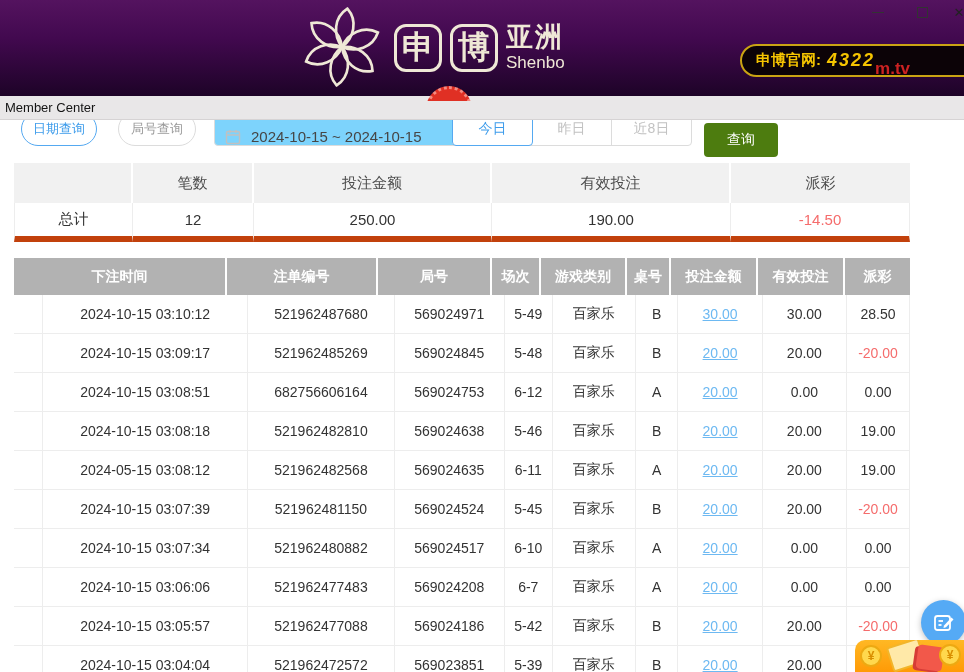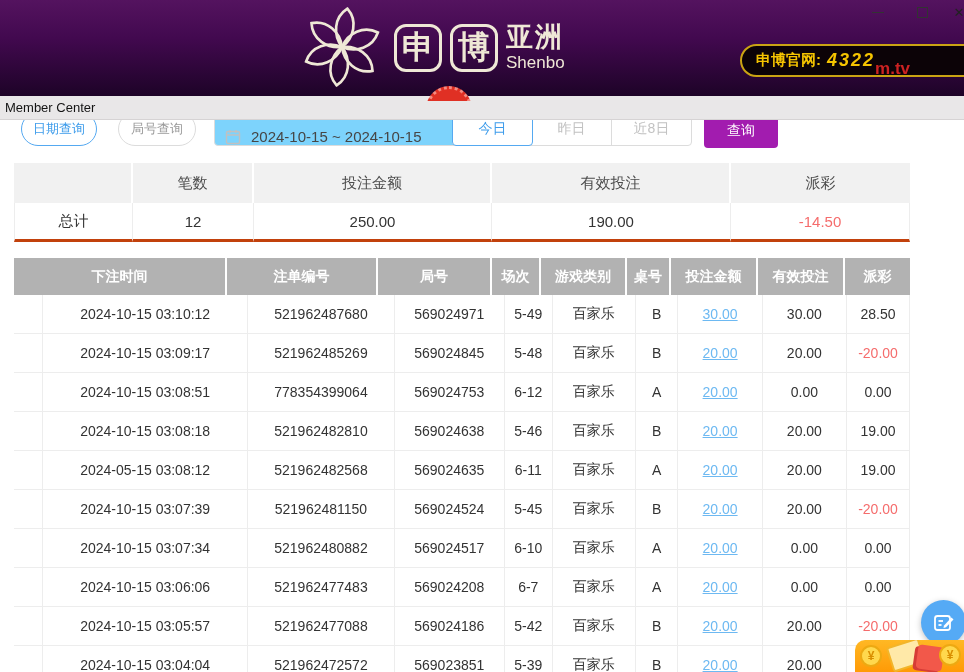--- a/index.html
+++ b/index.html
@@ -49,32 +49,32 @@
   .date-input { position:absolute; left:214px; top:0; width:259px; height:34px;
     border:1px solid #dcdcdc; border-radius:4px; background:#7dd3fc; display:flex;
     align-items:flex-end; padding:0 10px; cursor:text; }
   .date-text { font-size:15px; color:#464646; margin-left:10px; white-space:nowrap; }
   .seg-group { position:absolute; left:452px; top:0; width:240px; height:34px; display:flex;
     border:1px solid #dcdcdc; border-radius:4px; background:#fff; }
   .seg { flex:1; display:flex; align-items:center; justify-content:center; font-size:14px;
     color:#c2c2c2; cursor:pointer; border-right:1px solid #dcdcdc; }
   .seg:last-child { border-right:none; }
   .seg.active { color:#3d9ceb; border:1px solid #55a9f1; border-radius:4px; margin:-1px; height:34px; background:#fff; }
-  .search-btn { position:absolute; left:704px; top:2px; width:74px; height:34px; background:#a21caf;
+  .search-btn { position:absolute; left:704px; top:11px; width:74px; height:34px; background:#4d7c0f;
     color:#fff; font-size:14px; border:none; border-radius:4px; display:flex; align-items:center;
     justify-content:center; cursor:pointer; }
 
   
   .stable { position:absolute; left:14px; top:163px; width:896px; z-index:2; }
   .stable .hrow, .stable .drow { display:flex; }
   .stable .th { background:#f1f1f1; color:#4c4c4c; font-size:15px; height:40px;
     display:flex; align-items:center; justify-content:center; border-right:2px solid #fff; }
   .stable .th:last-child { border-right:none; }
   .stable .td { height:39px; font-size:15px; color:#333; display:flex; align-items:center;
-    justify-content:center; border-right:1px solid #ededed; border-bottom:3px solid #c2410c; }
+    justify-content:center; border-right:1px solid #ededed; border-bottom:6px solid #c2410c; }
   .stable .td:first-child { border-left:1px solid #ededed; }
   .s0{width:119px;} .s1{width:121px;} .s2{width:238px;} .s3{width:239px;} .s4{width:179px;}
   .neg { color:#f56c6c !important; }
 
   
   .mtable { position:absolute; left:14px; top:258px; width:896px; z-index:2; }
   .mtable .hrow { display:flex;align-items:center; }
   .mtable .th { background:#b2b2b2; color:#fff; font-size:14px; font-weight:bold; height:37px;
     display:flex; align-items:center; justify-content:center; border-right:2px solid #fff; }
   .mtable .th:last-child { border-right:none; }
@@ -231,21 +231,21 @@
           <div class="td c4">百家乐</div>
           <div class="td c5">B</div>
           <div class="td c6">
             <span class="cell-link">20.00</span>
           </div>
           <div class="td c7">20.00</div>
           <div class="td c8 neg">-20.00</div>
         </div>
         <div class="tr">
           <div class="td c0">2024-10-15 03:08:51</div>
-          <div class="td c1">778354399064</div>
+          <div class="td c1">682756606164</div>
           <div class="td c2">569024753</div>
           <div class="td c3">6-12</div>
           <div class="td c4">百家乐</div>
           <div class="td c5">A</div>
           <div class="td c6">
             <span class="cell-link">20.00</span>
           </div>
           <div class="td c7">0.00</div>
           <div class="td c8">0.00</div>
         </div>

